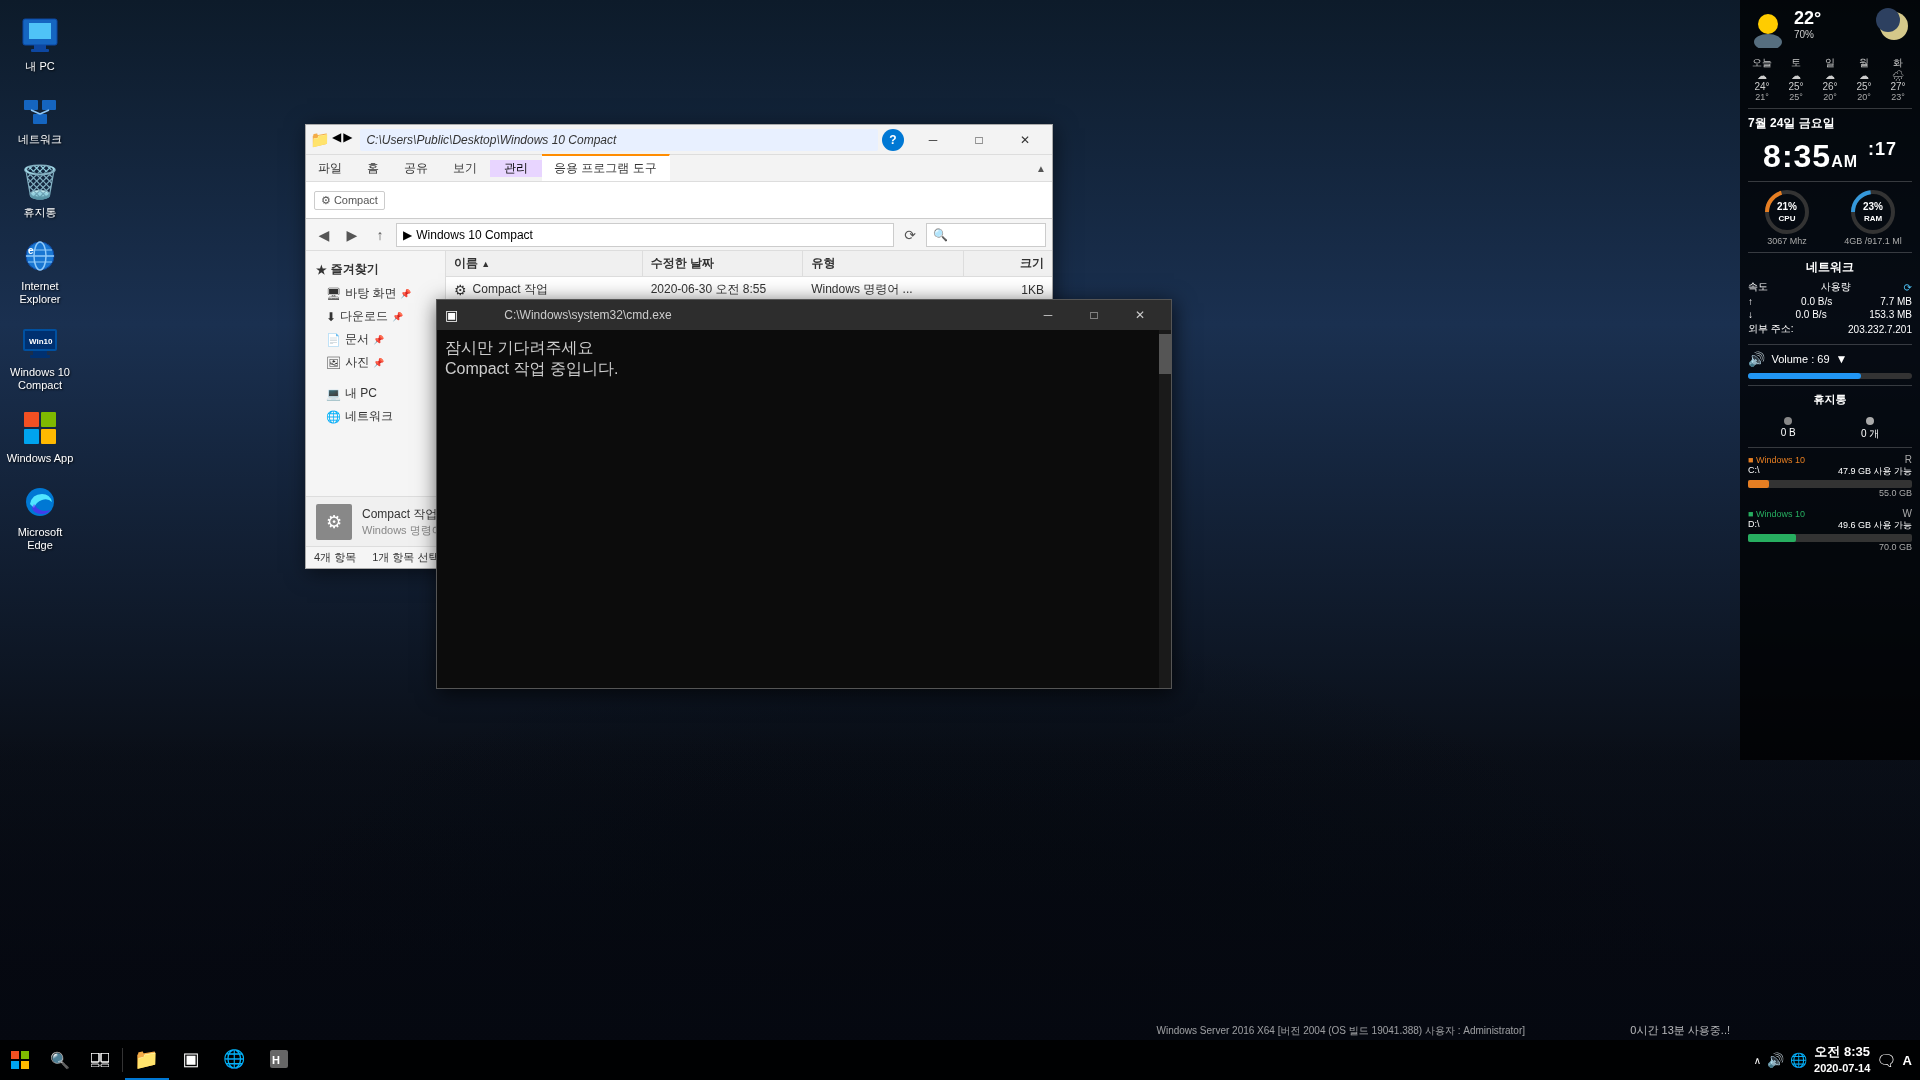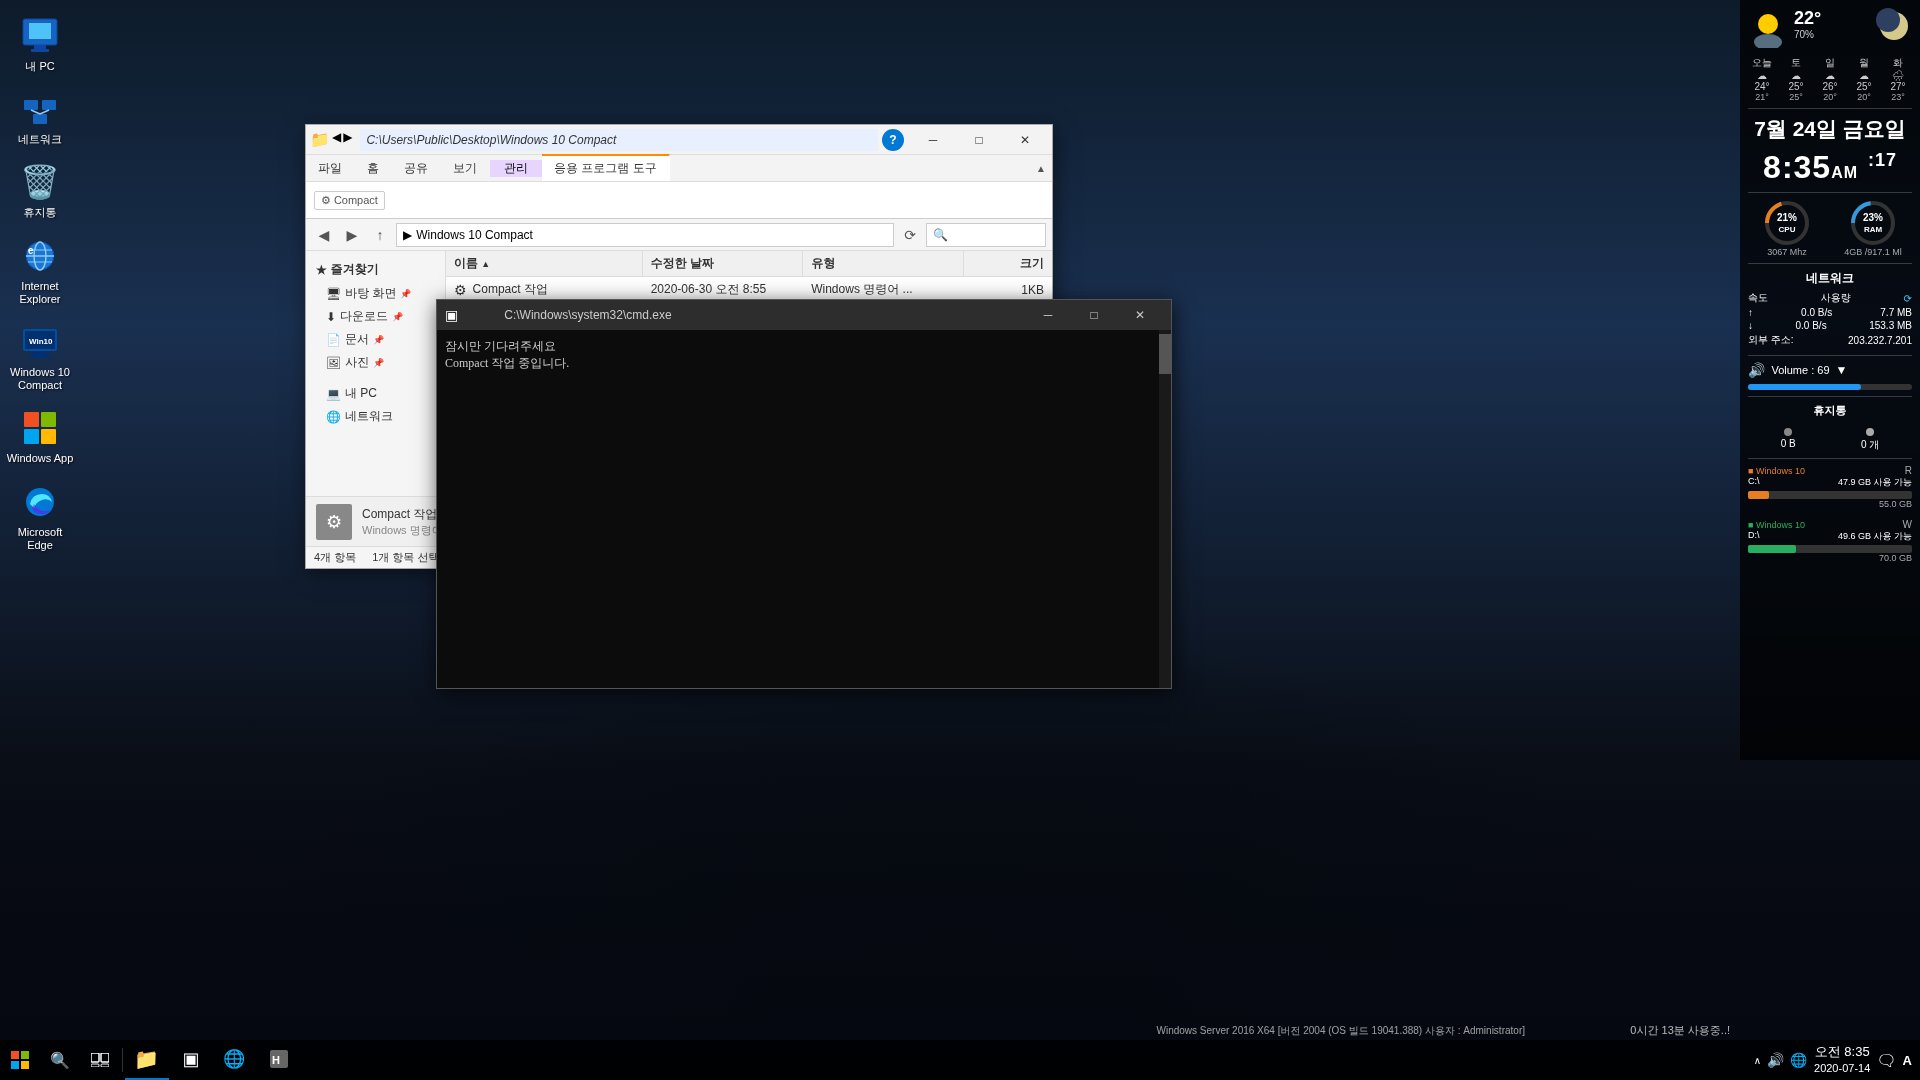--- a/index.html
+++ b/index.html
@@ -135,21 +135,21 @@
 
     .taskbar-tray {
       display: flex;
       align-items: center;
       padding-right: 8px;
       color: white;
       font-size: 11px;
       gap: 6px;
     }
     .tray-icon { font-size: 14px; cursor: pointer; }
-    .tray-time { text-align: center; line-height: 1.3; cursor: pointer; }
+    .tray-time { text-align: center; line-height: 1.3; cursor: pointer; font-weight: bold; }
     .tray-time .time { font-size: 13px; }
     .tray-time .date { font-size: 11px; }
     .tray-chevron { font-size: 10px; cursor: pointer; }
     .tray-lang { font-size: 13px; font-weight: bold; cursor: pointer; }
     .tray-notify { font-size: 16px; cursor: pointer; }
 
     
     .widget-panel {
       position: absolute;
       right: 0;
@@ -175,21 +175,21 @@
     .forecast-row {
       display: flex;
       justify-content: space-between;
       font-size: 10px;
       color: #ccc;
     }
     .forecast-day { text-align: center; min-width: 28px; }
 
     .divider { border-top: 1px solid rgba(255,255,255,0.2); }
 
-    .date-display { font-size: 21px; text-align: center; font-weight: bold; }
+    .date-display { font-size: 12px; text-align: left; font-weight: bold; }
     .time-display { font-size: 32px; text-align: center; font-weight: bold; letter-spacing: 1px; }
 
     
     .meters-row {
       display: flex;
       gap: 8px;
     }
     .meter-circle {
       flex: 1;
       display: flex;
@@ -510,22 +510,22 @@
       justify-content: center;
       cursor: pointer;
       font-size: 12px;
       color: #ccc;
     }
 
     .cmd-body {
       flex: 1;
       background: #0c0c0c;
       color: #cccccc;
-      font-family: Liberation Serif, serif;
-      font-size: 12px;
+      font-family: Liberation Sans, sans-serif;
+      font-size: 16px;
       padding: 8px;
       overflow-y: auto;
       position: relative;
     }
 
     
     .explorer-preview {
       height: 50px;
       background: #f0f0f0;
       border-top: 1px solid #ddd;

